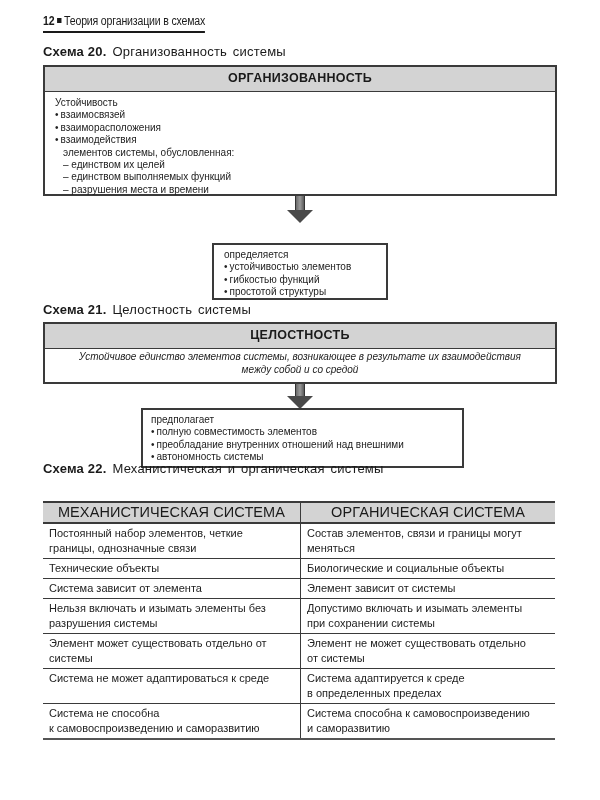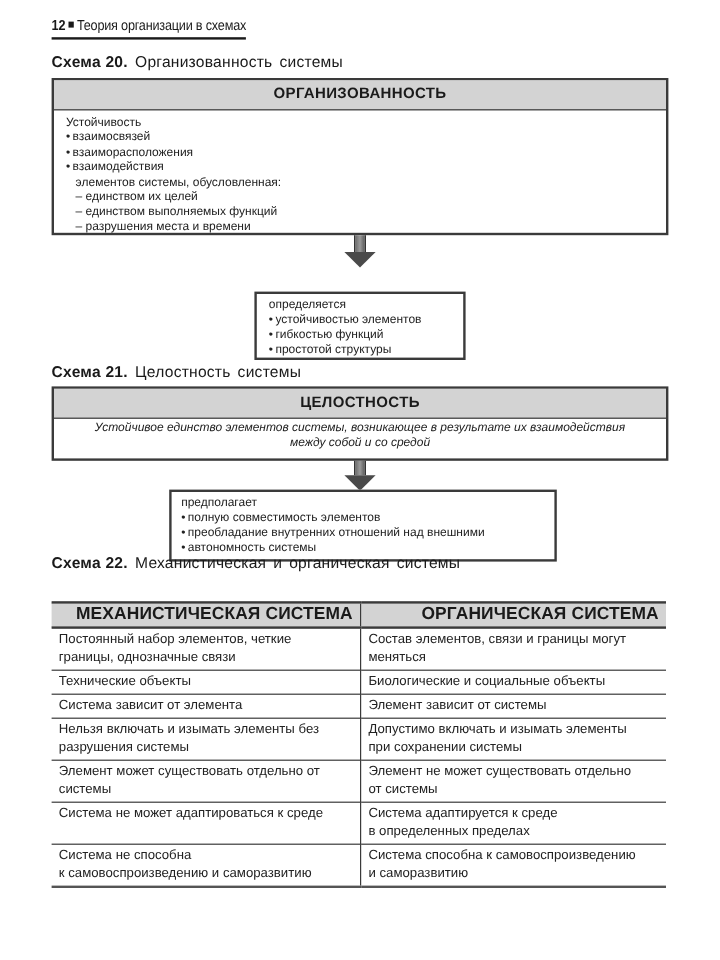--- a/index.html
+++ b/index.html
@@ -24,21 +24,21 @@
   .body-text { font-size: 10px; line-height: 12.4px; color: #222; }
   .bul::before { content: "\2022"; margin-right: 2px; }
   .ital { font-style: italic; text-align: center; font-size: 10px; line-height: 13px; color:#222; }
 
   .arrow { width: 26px; }
   .arrow .shaft { width: 10px; margin: 0 auto; background: linear-gradient(90deg,#6a6a6a,#9a9a9a 50%,#5a5a5a); border-left:1px solid #333; border-right:1px solid #333; box-sizing:border-box; }
   .arrow .head { width: 0; height: 0; margin: 0 auto; border-left: 13px solid transparent; border-right: 13px solid transparent; border-top: 13px solid #4a4a4a; }
 
   
   .cmp { left: 43px; top: 501px; width: 512px; border-collapse: collapse; }
-  .cmp th { background: #d3d3d3; font-size: 14.5px; font-weight: bold; text-align: right; padding: 1px 6px 2px 6px;
+  .cmp th { background: #d3d3d3; font-size: 14.5px; font-weight: normal; text-align: center; padding: 1px 6px 2px 6px;
     border-top: 2px solid #3a3a3a; border-bottom: 2px solid #3a3a3a; letter-spacing: 0.1px; white-space: nowrap; margin-left: 12px; }
   .cmp td { font-size: 11px; line-height: 15px; padding: 2px 6px 2px 6px; vertical-align: top; border-bottom: 1.5px solid #3a3a3a; color:#222; }
   .cmp tr:last-child td { border-bottom: 2.5px solid #555; }
   .cmp .left { width: 245px; border-right: 1.5px solid #3a3a3a; }
   .cmp th.left { border-right: 1.5px solid #3a3a3a; }
 </style>
 </head>
 <body>
 
 <div class="abs running-header">

